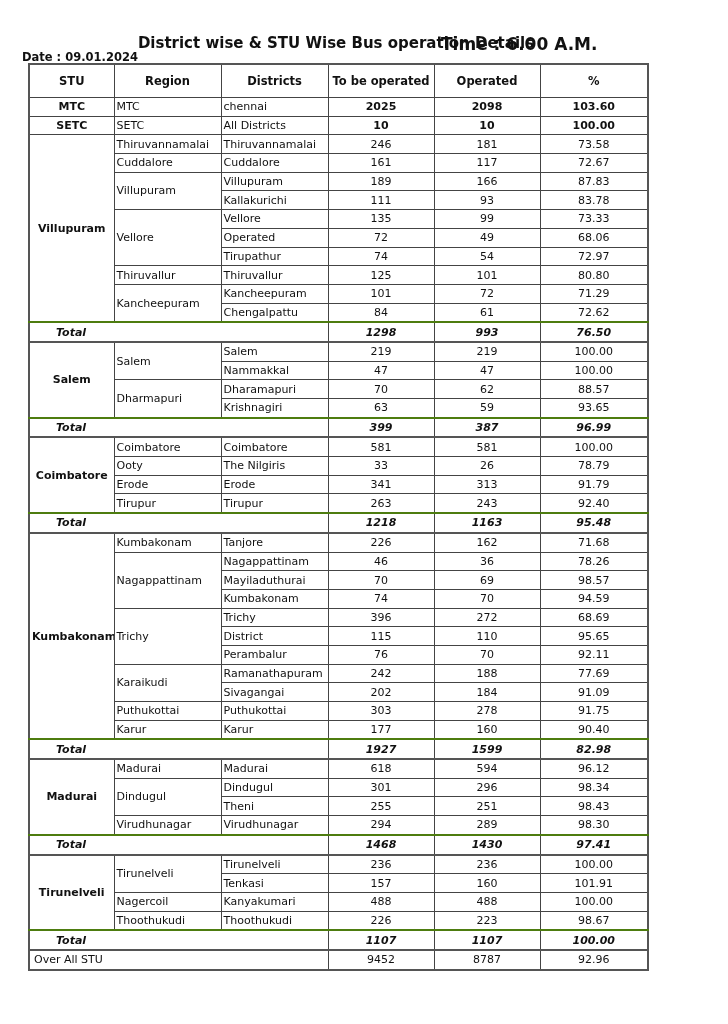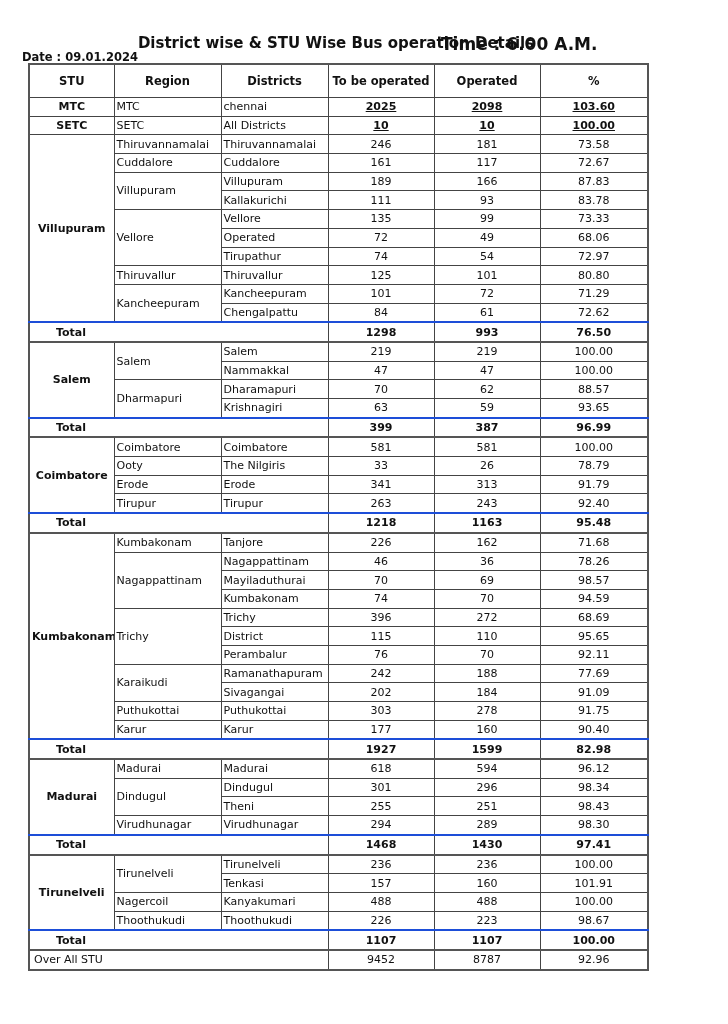--- a/index.html
+++ b/index.html
@@ -36,22 +36,22 @@
     height: 17.7px;
     line-height: 17px;
     white-space: nowrap; overflow: hidden;
   }
   table.ops thead th {
     height: 32px; font-weight: bold; text-align: center; font-size: 11.5px;
   }
   td.stu { text-align: center; font-weight: bold; }
   td.txt { text-align: left; }
   td.num { text-align: center; }
-  tr.bold td.num { font-weight: bold; text-decoration: underline; }
-  tr.total td { font-weight: bold; border-top: 2px solid #1d4ed8; border-bottom: 2px solid #555; }
+  tr.bold td.num { font-weight: bold; }
+  tr.total td { font-weight: bold; border-top: 2px solid #4d7c0f; border-bottom: 2px solid #555; font-style: italic; }
   tr.total td.lbl { text-align: left; padding-left: 26px; border-right: none; }
   tr.total td.blank { border-left: none; border-right: none; }
   tr.total td.blank2 { border-left: none; }
   tr.overall td { font-weight: normal; }
   tr.overall td.lbl { text-align: left; padding-left: 4px; border-right: none; }
 </style>
 </head>
 <body>
 
 <div class="title">District wise &amp; STU Wise Bus operation Details</div>

